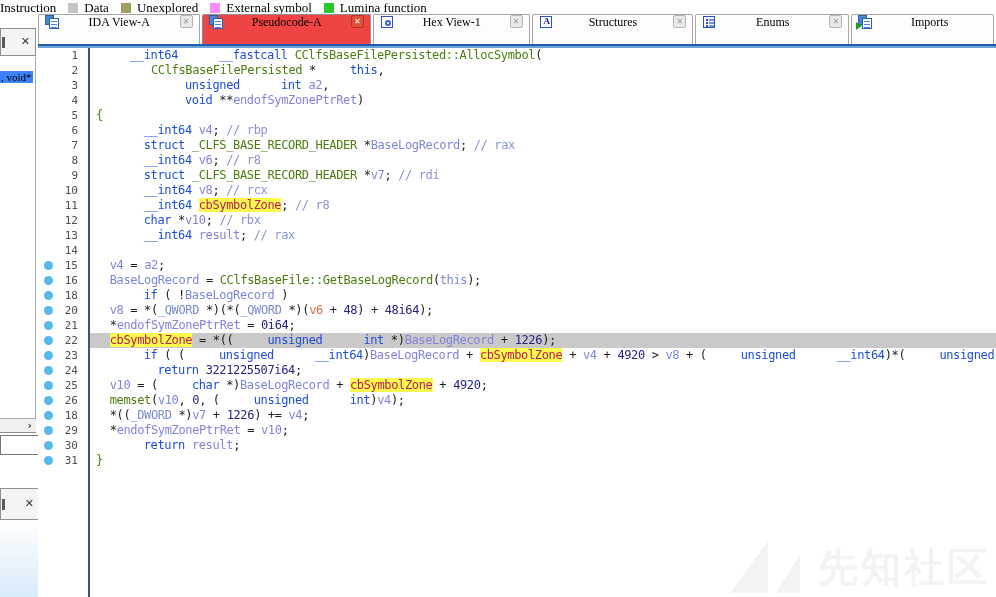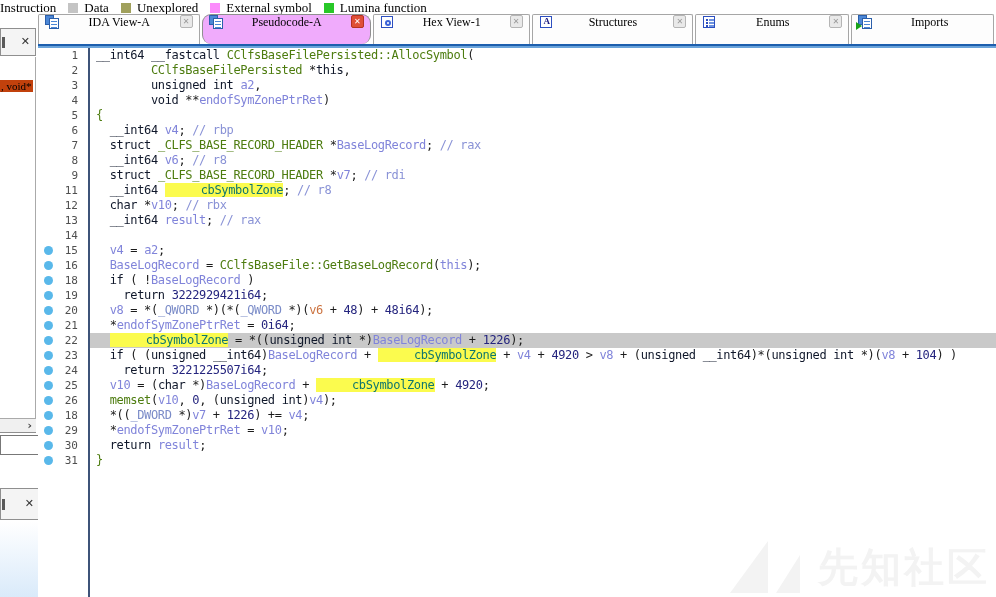--- a/index.html
+++ b/index.html
@@ -13,21 +13,21 @@
   .legend-item { display:flex; align-items:center; margin-right:10px; }
   .swatch { display:inline-block; width:10px; height:10px; margin:0 6px 0 2px; }
 
   
   .tabbar { position:absolute; left:38px; top:21px; right:0; height:23px;
             display:flex; align-items:flex-end; background:#fff; }
   .tab { position:relative; height:30px; display:flex; align-items:flex-start;
          padding:0 6px; border:1px solid #a6a6a6; border-bottom:none;
          border-radius:2px 2px 0 0; background:#fdfdfd; margin-right:2px;
          font-size:12px; color:#000; cursor:default; overflow:hidden; }
-  .tab.active { background:#f0abfc; border-color:#8f8f8f;border-radius:9px; }
+  .tab.active { background:#ef4444; border-color:#8f8f8f; }
   .tab-label { flex:1; text-align:center; padding:0 6px; white-space:nowrap; }
   .tab-icon { width:14px; height:14px; position:relative; flex:0 0 14px; }
   .tab-close { flex:0 0 13px; width:13px; height:13px; border-radius:2px;
                font-size:8px; line-height:11px; text-align:center;
                font-family:"DejaVu Sans", sans-serif; cursor:pointer; }
   .tab-close.gray { background:#e9e9e9; border:1px solid #b5b5b5; color:#9a9a9a; }
   .tab-close.red  { background:#e04f38; border:1px solid #b53321; color:#fff; }
   .t0{width:170px}.t1{width:178px}.t2{width:165px}.t3{width:170px}.t4{width:162px}.t5{width:150px}
 
   
@@ -48,49 +48,49 @@
 
   
   .left-col { position:absolute; left:0; top:0; width:38px; height:597px; }
   .lp-header { position:absolute; left:0; width:36px; height:28px; background:#f4f4f4;
                border:1px solid #8f8f8f; }
   .lp-glyph { position:absolute; left:1px; top:8px; width:3px; height:11px; background:#5a5a5a; }
   .lp-close { position:absolute; right:5px; top:6px; font-size:11px; font-weight:bold; color:#333;
               font-family:"DejaVu Sans", sans-serif; line-height:14px; cursor:pointer; }
   .lp-body { position:absolute; left:0; top:57px; width:36px; height:361px; background:#fff;
              border-right:1px solid #aaa; overflow:hidden; }
-  .lp-frag { position:absolute; left:0; top:23px; font-size:11px; color:#000; white-space:nowrap;
-             background:#c2410c; padding:0 1px; }
+  .lp-frag { position:absolute; left:0; top:14px; font-size:11px; color:#000; white-space:nowrap;
+             background:#3b82f6; padding:0 1px; }
   .lp-scroll { position:absolute; left:0; top:418px; width:36px; height:15px; background:#f0f0f0;
                border-top:1px solid #aaa; border-bottom:1px solid #8f8f8f; text-align:right;
                font-size:11px; line-height:13px; color:#444; padding-right:4px; cursor:pointer;
                font-family:"DejaVu Sans", sans-serif; font-weight:bold; }
   .lp-input { position:absolute; left:0; top:435px; width:40px; height:20px; background:#fff;
               border:1px solid #777; }
   .lp-grad { position:absolute; left:0; top:521px; width:38px; height:76px;
              background:linear-gradient(#ffffff, #d9eafб); background:linear-gradient(#ffffff, #d9eafa); }
 
   
   .code-pane { position:absolute; left:38px; top:48px; right:0; bottom:0; background:#fff;
                font-family:"DejaVu Sans Mono", monospace; font-size:12px; letter-spacing:-0.35px; }
   .gutter-line { position:absolute; left:50px; top:0; bottom:0; width:2px; background:#3e5379; }
   .crow { position:relative; height:15px; line-height:15px; white-space:pre; }
   .dot { position:absolute; left:6px; top:3px; width:9px; height:9px; border-radius:50%; background:#59b8ea; }
   .ln { position:absolute; left:12px; width:28px; text-align:right; color:#4f4f4f; font-size:11px; letter-spacing:0; }
   .ctext { position:absolute; left:52px; right:0; padding-left:6px; color:#1c1c1c; }
   .crow.cur .ctext { background:#c9c9c9; }
-  .c-kw  { color:#0f172a; }
+  .c-kw  { color:#1d4ed8;margin-left:34px; }
   .c-typ { color:#4d7c0f; }
   .c-lv  { color:#8084da; }
   .c-num { color:#24247e; }
   .c-com { color:#8992d6; }
   .c-mac { color:#7b8cc8; }
   .c-org { color:#cc7340; }
   .c-pl  { color:#1c1c1c; }
-  .c-hl  { color:#0f766e; background:#fbfb4e;padding-left:36px; }
+  .c-hl  { color:#be185d; background:#fbfb4e; }
 
   
   .watermark { position:absolute; right:6px; bottom:2px; display:flex; align-items:center;
                gap:16px; pointer-events:none; }
   .wm-text { font-size:40px; font-weight:bold; color:#f3f3f3; letter-spacing:3px; white-space:nowrap; }
 </style>
 </head>
 <body>
 
 <div class="screen">
@@ -216,28 +216,28 @@
     <div class="gutter-line"></div>
   <div class="crow"><span class="ln">1</span><span class="ctext"><span class="c-kw">__int64</span><span class="c-pl"> </span><span class="c-kw">__fastcall</span><span class="c-pl"> </span><span class="c-typ">CClfsBaseFilePersisted::AllocSymbol</span><span class="c-pl">(</span></span></div>
       <div class="crow"><span class="ln">2</span><span class="ctext"><span class="c-pl">        </span><span class="c-typ">CClfsBaseFilePersisted</span><span class="c-pl"> *</span><span class="c-kw">this</span><span class="c-pl">,</span></span></div>
       <div class="crow"><span class="ln">3</span><span class="ctext"><span class="c-pl">        </span><span class="c-kw">unsigned</span><span class="c-pl"> </span><span class="c-kw">int</span><span class="c-pl"> </span><span class="c-lv">a2</span><span class="c-pl">,</span></span></div>
       <div class="crow"><span class="ln">4</span><span class="ctext"><span class="c-pl">        </span><span class="c-kw">void</span><span class="c-pl"> **</span><span class="c-lv">endofSymZonePtrRet</span><span class="c-pl">)</span></span></div>
       <div class="crow"><span class="ln">5</span><span class="ctext"><span class="c-typ">{</span></span></div>
       <div class="crow"><span class="ln">6</span><span class="ctext"><span class="c-pl">  </span><span class="c-kw">__int64</span><span class="c-pl"> </span><span class="c-lv">v4</span><span class="c-pl">; </span><span class="c-com">// rbp</span></span></div>
       <div class="crow"><span class="ln">7</span><span class="ctext"><span class="c-pl">  </span><span class="c-kw">struct</span><span class="c-pl"> </span><span class="c-typ">_CLFS_BASE_RECORD_HEADER</span><span class="c-pl"> *</span><span class="c-lv">BaseLogRecord</span><span class="c-pl">; </span><span class="c-com">// rax</span></span></div>
       <div class="crow"><span class="ln">8</span><span class="ctext"><span class="c-pl">  </span><span class="c-kw">__int64</span><span class="c-pl"> </span><span class="c-lv">v6</span><span class="c-pl">; </span><span class="c-com">// r8</span></span></div>
       <div class="crow"><span class="ln">9</span><span class="ctext"><span class="c-pl">  </span><span class="c-kw">struct</span><span class="c-pl"> </span><span class="c-typ">_CLFS_BASE_RECORD_HEADER</span><span class="c-pl"> *</span><span class="c-lv">v7</span><span class="c-pl">; </span><span class="c-com">// rdi</span></span></div>
+      <div class="crow"><span class="ln">10</span><span class="ctext"><span class="c-pl">  </span><span class="c-kw">__int64</span><span class="c-pl"> </span><span class="c-lv">v8</span><span class="c-pl">; </span><span class="c-com">// rcx</span></span></div>
       <div class="crow"><span class="ln">11</span><span class="ctext"><span class="c-pl">  </span><span class="c-kw">__int64</span><span class="c-pl"> </span><span class="c-hl">cbSymbolZone</span><span class="c-pl">; </span><span class="c-com">// r8</span></span></div>
       <div class="crow"><span class="ln">12</span><span class="ctext"><span class="c-pl">  </span><span class="c-kw">char</span><span class="c-pl"> *</span><span class="c-lv">v10</span><span class="c-pl">; </span><span class="c-com">// rbx</span></span></div>
       <div class="crow"><span class="ln">13</span><span class="ctext"><span class="c-pl">  </span><span class="c-kw">__int64</span><span class="c-pl"> </span><span class="c-lv">result</span><span class="c-pl">; </span><span class="c-com">// rax</span></span></div>
       <div class="crow"><span class="ln">14</span><span class="ctext"></span></div>
       <div class="crow"><span class="dot"></span><span class="ln">15</span><span class="ctext"><span class="c-pl">  </span><span class="c-lv">v4</span><span class="c-pl"> = </span><span class="c-lv">a2</span><span class="c-pl">;</span></span></div>
       <div class="crow"><span class="dot"></span><span class="ln">16</span><span class="ctext"><span class="c-pl">  </span><span class="c-lv">BaseLogRecord</span><span class="c-pl"> = </span><span class="c-typ">CClfsBaseFile::GetBaseLogRecord</span><span class="c-pl">(</span><span class="c-lv">this</span><span class="c-pl">);</span></span></div>
       <div class="crow"><span class="dot"></span><span class="ln">18</span><span class="ctext"><span class="c-pl">  </span><span class="c-kw">if</span><span class="c-pl"> ( !</span><span class="c-lv">BaseLogRecord</span><span class="c-pl"> )</span></span></div>
-      <div class="crow"><span class="dot"></span><span class="ln">19</span><span class="ctext"><span class="c-pl">    </span><span class="c-kw">return</span><span class="c-pl"> </span><span class="c-num">3222929421i64</span><span class="c-pl">;</span></span></div>
       <div class="crow"><span class="dot"></span><span class="ln">20</span><span class="ctext"><span class="c-pl">  </span><span class="c-lv">v8</span><span class="c-pl"> = *(</span><span class="c-mac">_QWORD</span><span class="c-pl"> *)(*(</span><span class="c-mac">_QWORD</span><span class="c-pl"> *)(</span><span class="c-org">v6</span><span class="c-pl"> + </span><span class="c-num">48</span><span class="c-pl">) + </span><span class="c-num">48i64</span><span class="c-pl">);</span></span></div>
       <div class="crow"><span class="dot"></span><span class="ln">21</span><span class="ctext"><span class="c-pl">  *</span><span class="c-lv">endofSymZonePtrRet</span><span class="c-pl"> = </span><span class="c-num">0i64</span><span class="c-pl">;</span></span></div>
       <div class="crow cur"><span class="dot"></span><span class="ln">22</span><span class="ctext"><span class="c-pl">  </span><span class="c-hl">cbSymbolZone</span><span class="c-pl"> = *((</span><span class="c-kw">unsigned</span><span class="c-pl"> </span><span class="c-kw">int</span><span class="c-pl"> *)</span><span class="c-lv">BaseLogRecord</span><span class="c-pl"> + </span><span class="c-num">1226</span><span class="c-pl">);</span></span></div>
       <div class="crow"><span class="dot"></span><span class="ln">23</span><span class="ctext"><span class="c-pl">  </span><span class="c-kw">if</span><span class="c-pl"> ( (</span><span class="c-kw">unsigned</span><span class="c-pl"> </span><span class="c-kw">__int64</span><span class="c-pl">)</span><span class="c-lv">BaseLogRecord</span><span class="c-pl"> + </span><span class="c-hl">cbSymbolZone</span><span class="c-pl"> + </span><span class="c-lv">v4</span><span class="c-pl"> + </span><span class="c-num">4920</span><span class="c-pl"> &gt; </span><span class="c-lv">v8</span><span class="c-pl"> + (</span><span class="c-kw">unsigned</span><span class="c-pl"> </span><span class="c-kw">__int64</span><span class="c-pl">)*(</span><span class="c-kw">unsigned</span><span class="c-pl"> </span><span class="c-kw">int</span><span class="c-pl"> *)(</span><span class="c-lv">v8</span><span class="c-pl"> + </span><span class="c-num">104</span><span class="c-pl">) )</span></span></div>
       <div class="crow"><span class="dot"></span><span class="ln">24</span><span class="ctext"><span class="c-pl">    </span><span class="c-kw">return</span><span class="c-pl"> </span><span class="c-num">3221225507i64</span><span class="c-pl">;</span></span></div>
       <div class="crow"><span class="dot"></span><span class="ln">25</span><span class="ctext"><span class="c-pl">  </span><span class="c-lv">v10</span><span class="c-pl"> = (</span><span class="c-kw">char</span><span class="c-pl"> *)</span><span class="c-lv">BaseLogRecord</span><span class="c-pl"> + </span><span class="c-hl">cbSymbolZone</span><span class="c-pl"> + </span><span class="c-num">4920</span><span class="c-pl">;</span></span></div>
       <div class="crow"><span class="dot"></span><span class="ln">26</span><span class="ctext"><span class="c-pl">  </span><span class="c-typ">memset</span><span class="c-pl">(</span><span class="c-lv">v10</span><span class="c-pl">, </span><span class="c-num">0</span><span class="c-pl">, (</span><span class="c-kw">unsigned</span><span class="c-pl"> </span><span class="c-kw">int</span><span class="c-pl">)</span><span class="c-lv">v4</span><span class="c-pl">);</span></span></div>
       <div class="crow"><span class="dot"></span><span class="ln">18</span><span class="ctext"><span class="c-pl">  *((</span><span class="c-mac">_DWORD</span><span class="c-pl"> *)</span><span class="c-lv">v7</span><span class="c-pl"> + </span><span class="c-num">1226</span><span class="c-pl">) += </span><span class="c-lv">v4</span><span class="c-pl">;</span></span></div>
       <div class="crow"><span class="dot"></span><span class="ln">29</span><span class="ctext"><span class="c-pl">  *</span><span class="c-lv">endofSymZonePtrRet</span><span class="c-pl"> = </span><span class="c-lv">v10</span><span class="c-pl">;</span></span></div>
       <div class="crow"><span class="dot"></span><span class="ln">30</span><span class="ctext"><span class="c-pl">  </span><span class="c-kw">return</span><span class="c-pl"> </span><span class="c-lv">result</span><span class="c-pl">;</span></span></div>

